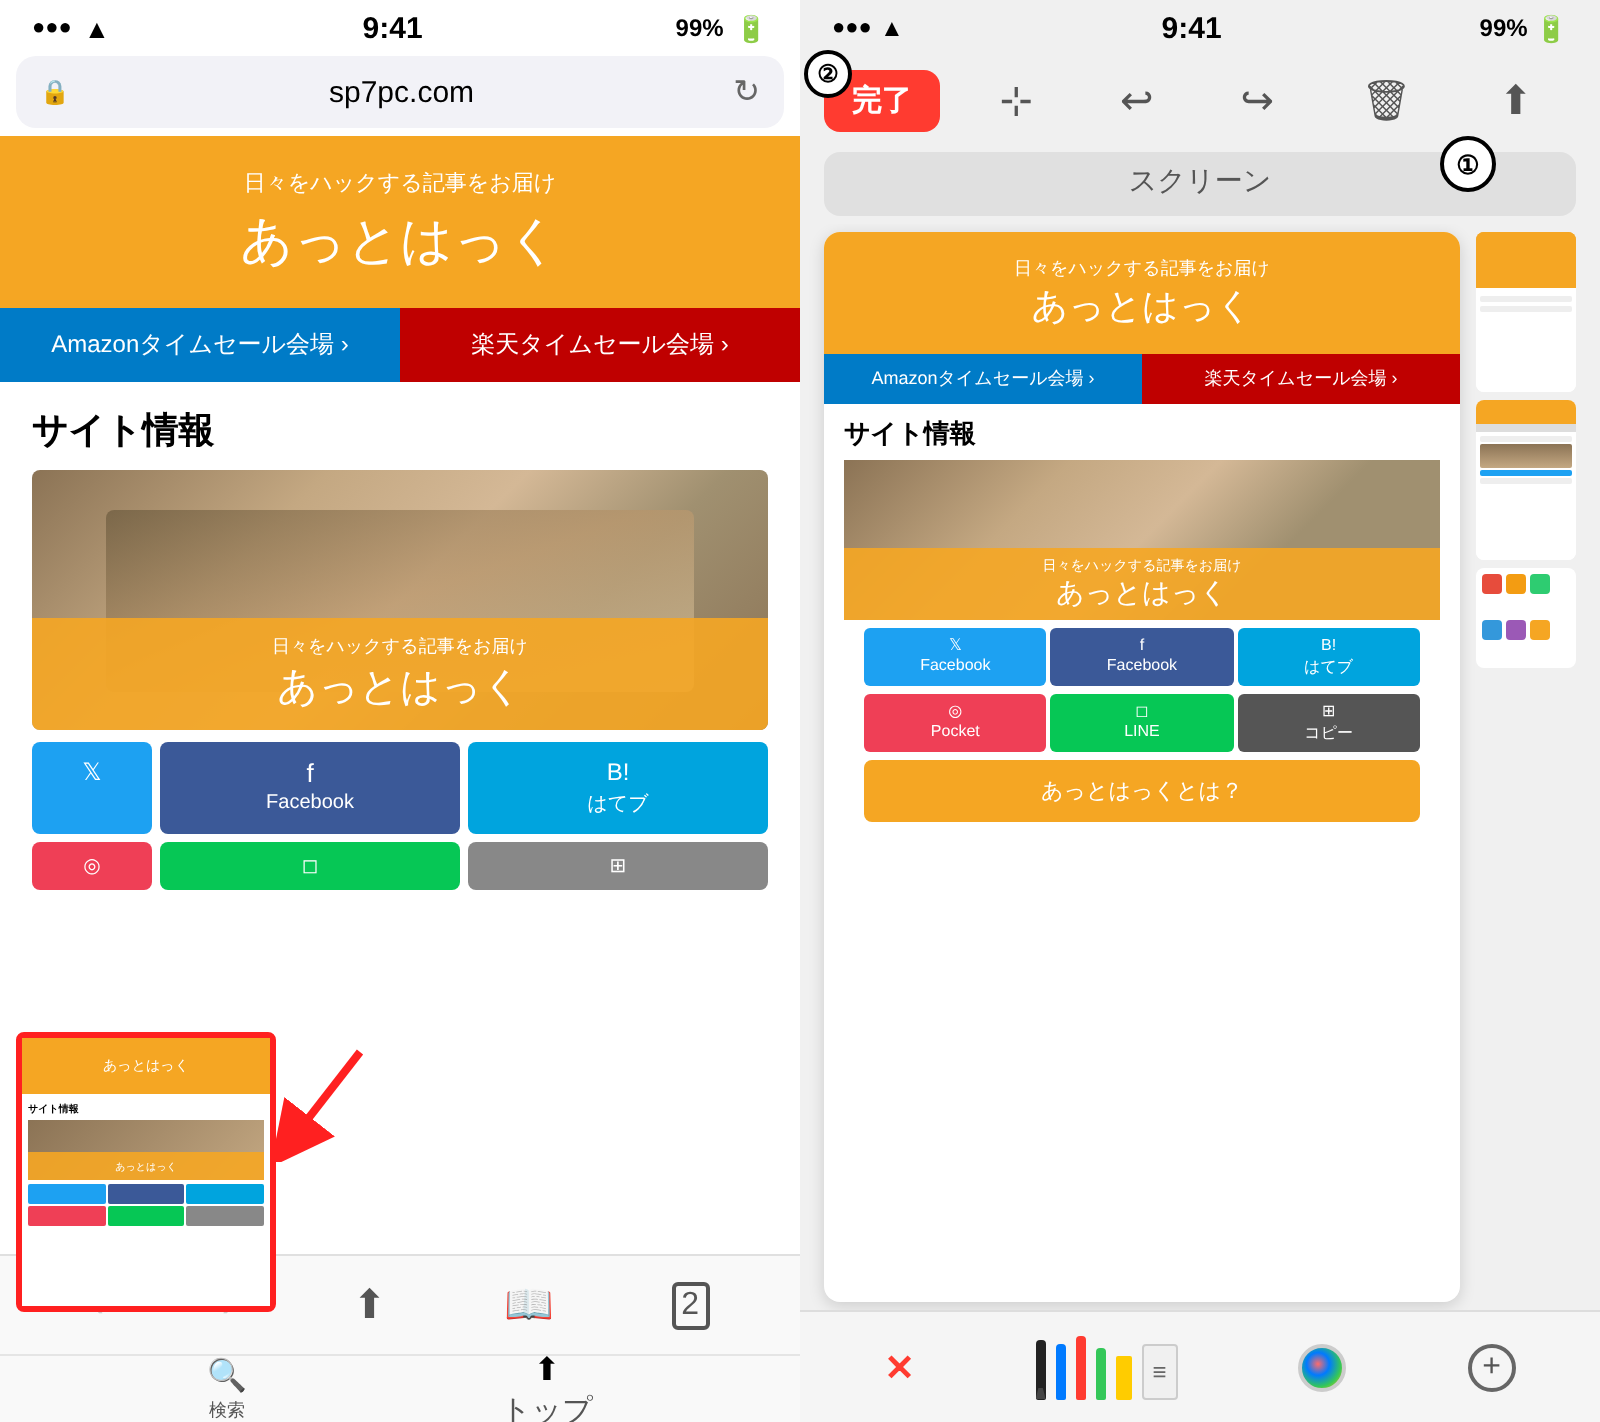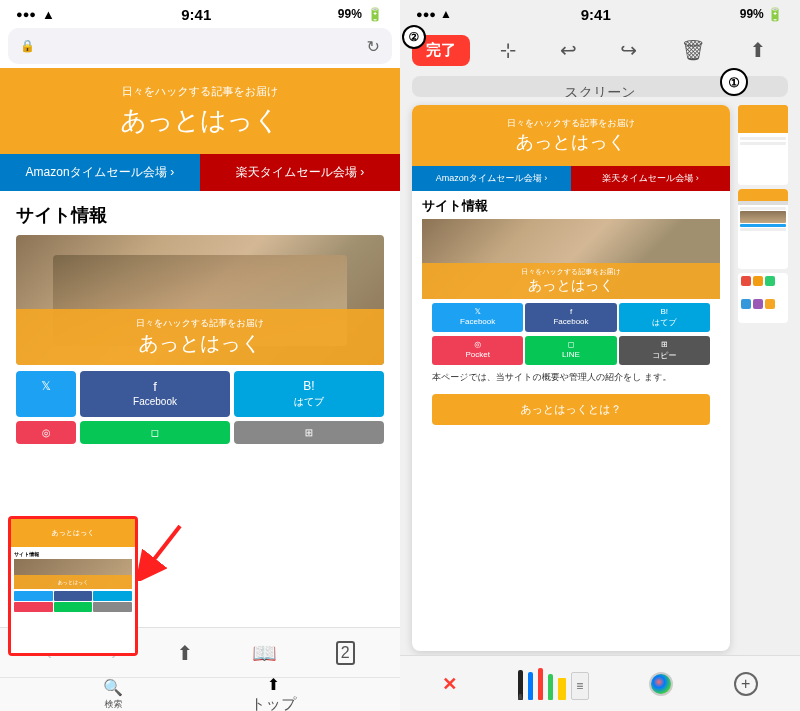--- a/index.html
+++ b/index.html
@@ -246,21 +246,22 @@
     }
     .rtoolbar-icon { font-size: 20px; color: #555; }
 
     
     .tab-selector {
       display: flex;
       margin: 4px 12px;
       background: #e0e0e0;
       border-radius: 8px;
       overflow: hidden;
-      height: 21px;
+      height: 32px;
+      font-family: Liberation Serif, serif;
     }
     .tab-option {
       flex: 1;
       text-align: center;
       line-height: 32px;
       font-size: 14px;
       color: #555;
     }
     .tab-option.active {
       background: #fff;
@@ -448,20 +449,21 @@
     </div>
     <span style="font-size:15px;font-weight:600;">9:41</span>
     <div class="status-right">
       <span>99%</span>
       <span style="font-size:13px;">🔋</span>
     </div>
   </div>
 
   <div class="address-bar">
     <span class="lock-icon">🔒</span>
+    <span class="address-bar-text">sp7pc.com</span>
     <span class="refresh-icon">↻</span>
   </div>
 
   <div class="website-content">
 
     <div class="orange-hero">
       <div class="hero-subtitle">日々をハックする記事をお届け</div>
       <div class="hero-title">あっとはっく</div>
     </div>
 
@@ -662,22 +664,20 @@
             <span>◻</span>
             <span>LINE</span>
           </div>
           <div class="scr-share-btn scr-copy">
             <span>⊞</span>
             <span>コピー</span>
           </div>
         </div>
 
 
-        <div class="scr-desc">本ページでは、当サイトの概要や管理人の紹介をし
-ます。</div>
 
         <div class="scr-about-btn">あっとはっくとは？</div>
       </div>
     </div>
 
     <div class="thumbnail-strip">
       <div class="thumb thumb-1">
         <div style="height:35%;background:#f5a623;"></div>
         <div style="height:65%;background:#fff;padding:2px;">
           <div style="height:3px;background:#eee;margin:2px 0;border-radius:1px;"></div>

